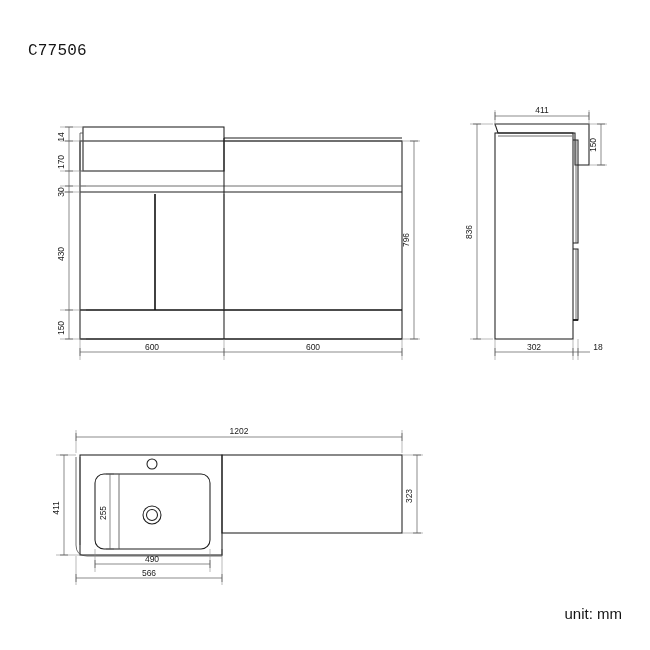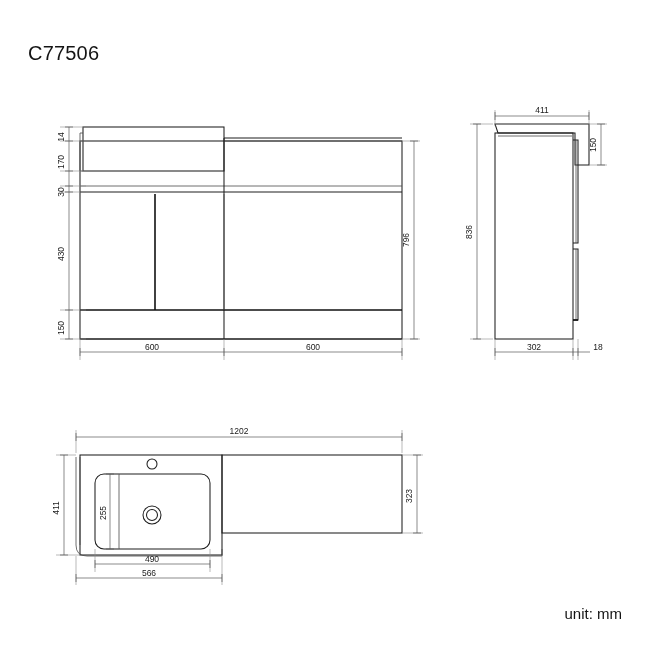--- a/index.html
+++ b/index.html
@@ -19,24 +19,25 @@
     position: absolute;
     left: 0;
     top: 0;
     width: 650px;
     height: 650px;
   }
   #page-title {
     position: absolute;
     left: 28px;
     top: 42px;
-    font-size: 20px;
+    font-size: 16px;
     letter-spacing: 0.2px;
     color: #141414;
     white-space: nowrap;
+    font-family: Liberation Mono, monospace;
   }
   #unit-label {
     position: absolute;
     right: 28px;
     top: 605px;
     font-size: 15px;
     color: #141414;
     white-space: nowrap;
     text-align: left;
   }

